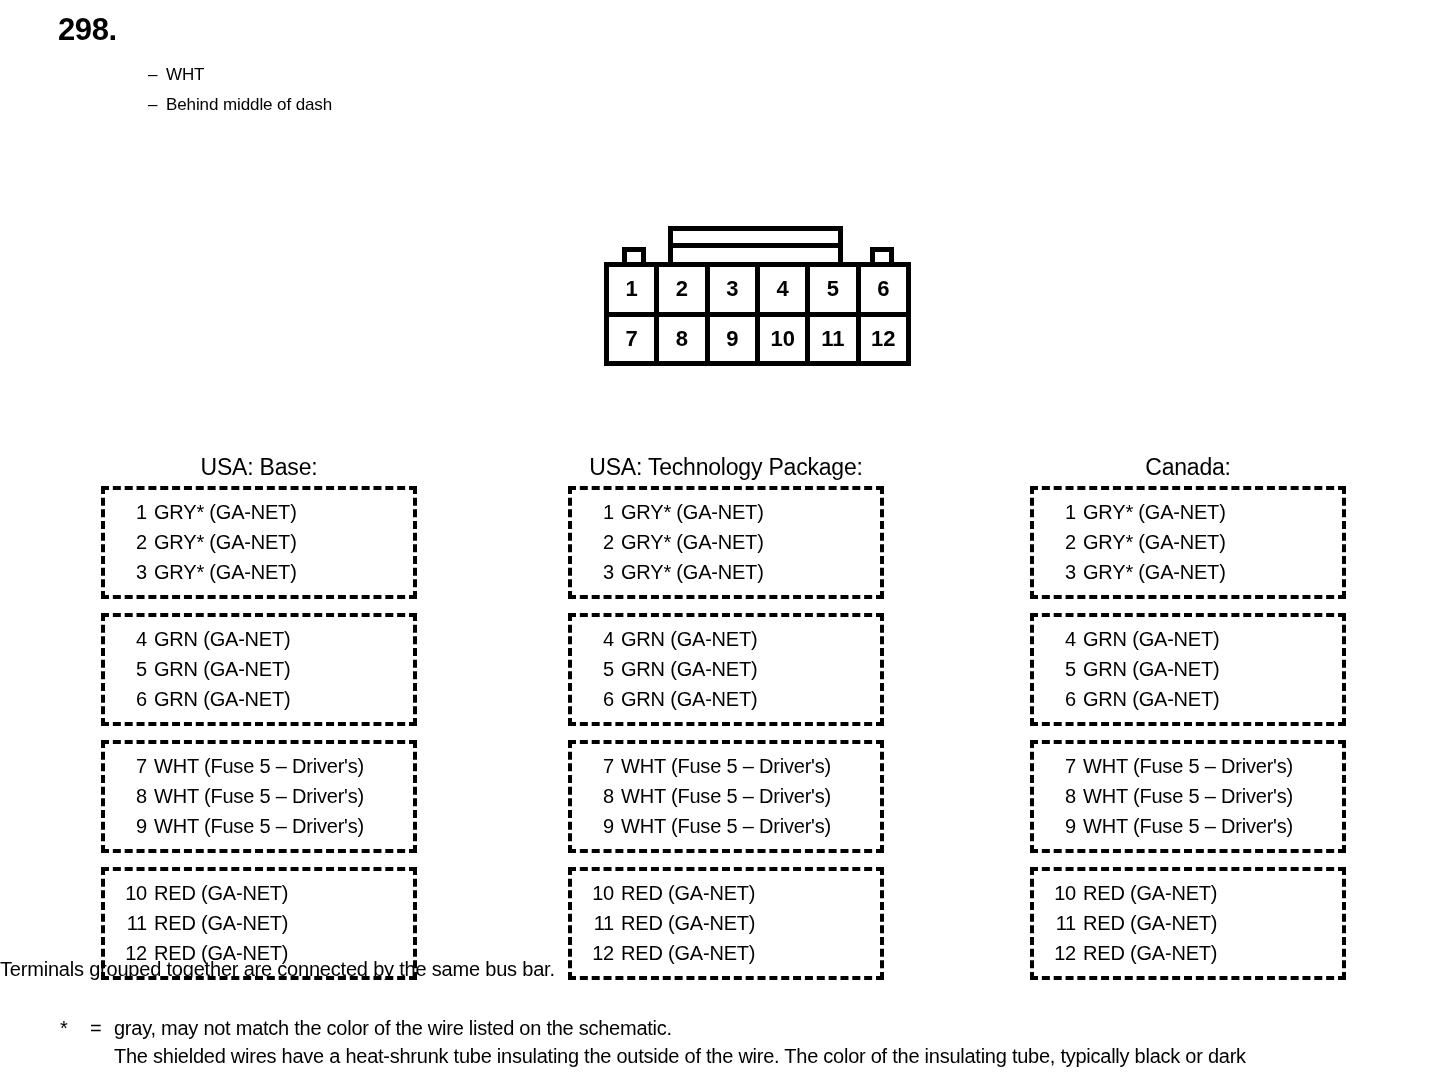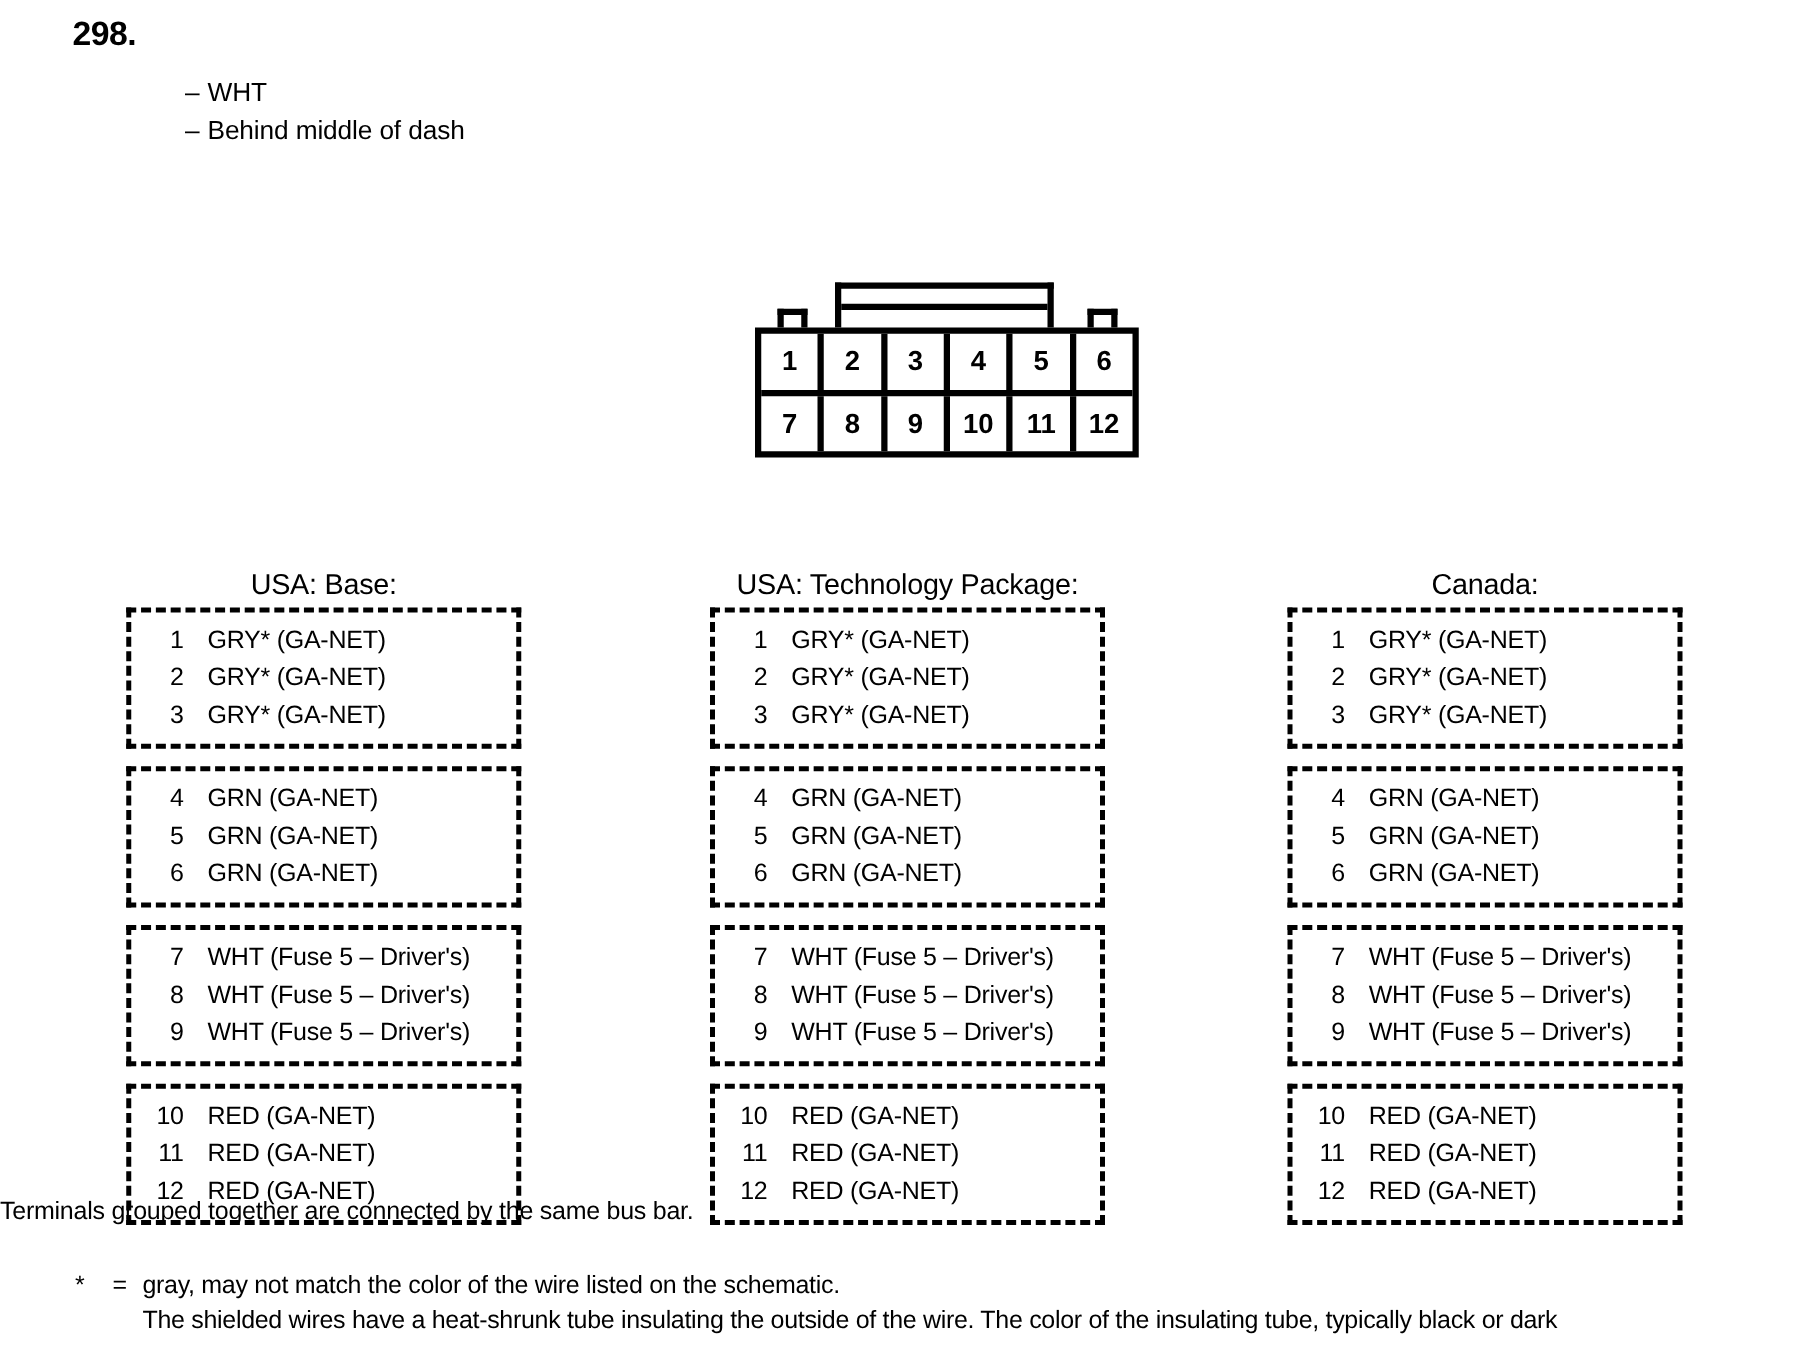--- a/index.html
+++ b/index.html
@@ -25,37 +25,37 @@
   }
   #title-row {
     position: absolute;
     left: 58px;
     top: 12px;
     display: flex;
     align-items: baseline;
     white-space: nowrap;
   }
   #title-number {
-    font-size: 27px;
+    font-size: 31px;
     font-weight: bold;
     letter-spacing: -0.4px;
   }
   #title-text {
     font-size: 31px;
     font-weight: bold;
     margin-left: 21px;
     letter-spacing: -0.2px;
   }
   #subtitle-list {
     position: absolute;
     left: 148px;
     top: 60px;
   }
   .subtitle-line {
-    font-size: 21px;
+    font-size: 17px;
     line-height: 30px;
     white-space: nowrap;
     letter-spacing: -0.1px;
   }
   .subtitle-dash {
     display: inline-block;
     width: 18px;
   }
 
   
@@ -175,21 +175,21 @@
     display: flex;
     letter-spacing: -0.2px;
     padding-left: 12px;
   }
   .pin-line .pin-num {
     width: 30px;
     text-align: right;
     flex: 0 0 auto;
   }
   .pin-line .pin-desc {
-    margin-left: 19px;
+    margin-left: 7px;
     flex: 0 0 auto;
   }
 
   
   #busbar-note {
     position: absolute;
     left: 0;
     top: 958px;
     width: 1456px;
     font-size: 20px;

